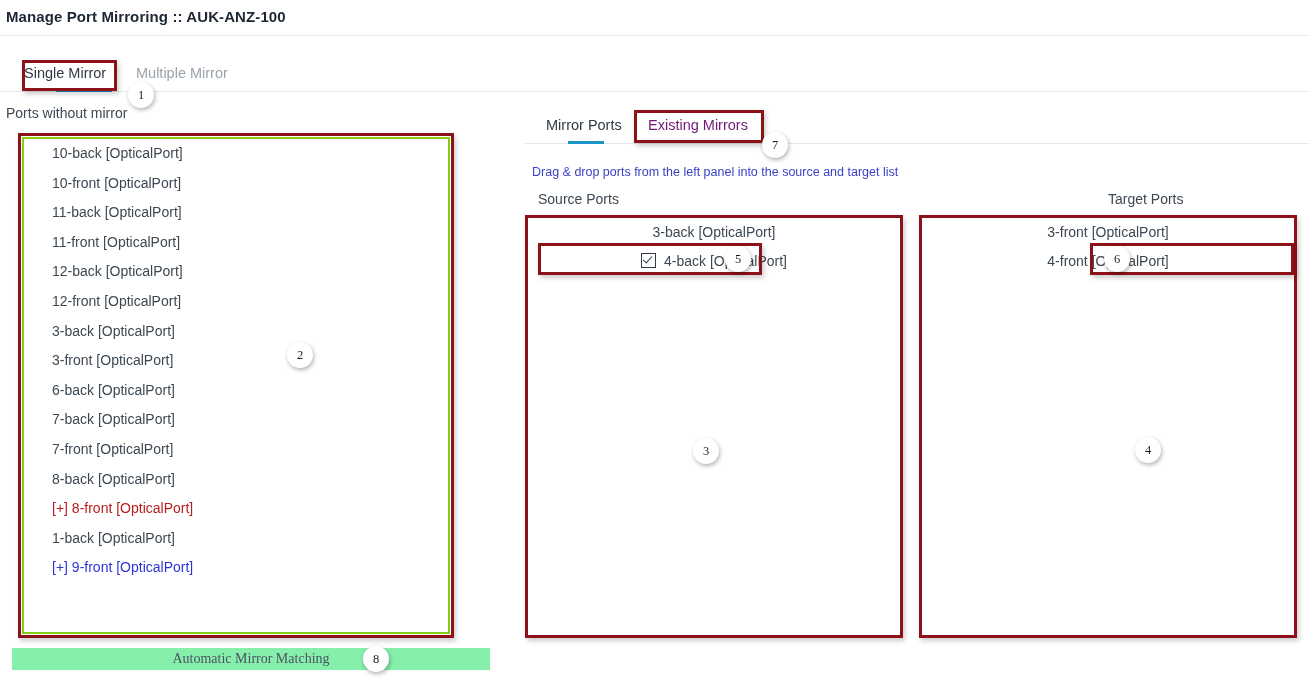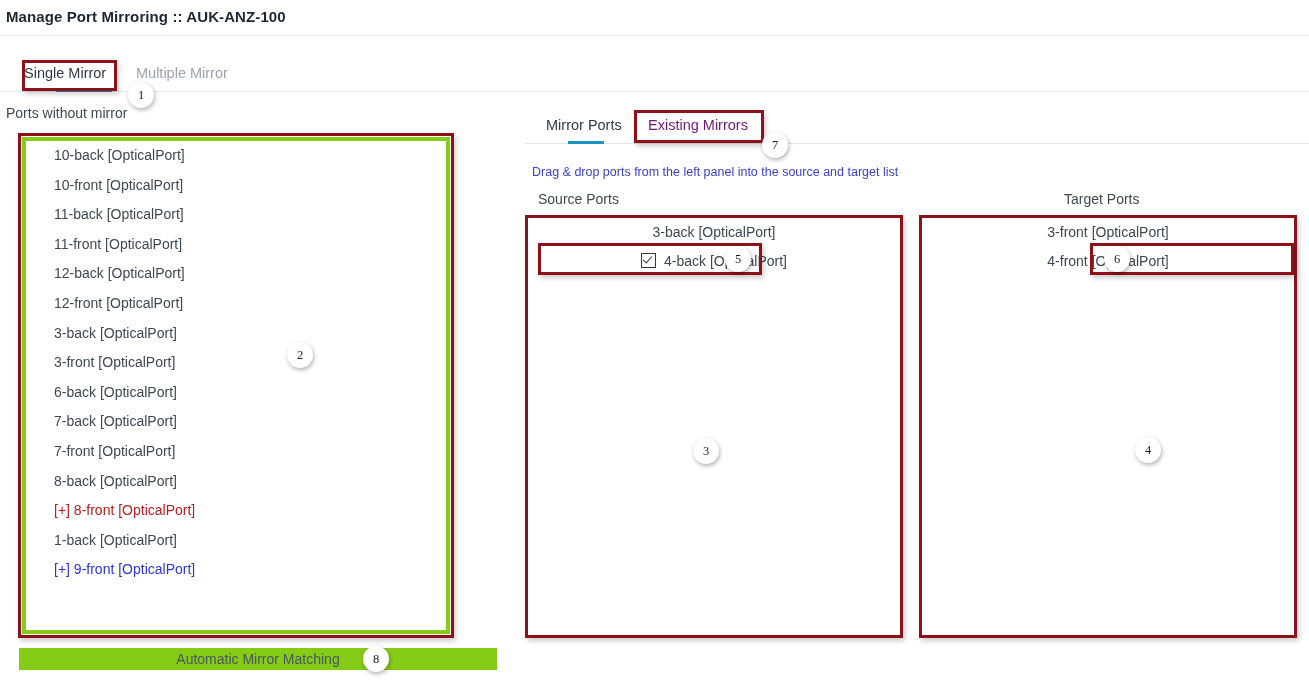--- a/index.html
+++ b/index.html
@@ -82,48 +82,49 @@
     top: 105px;
     font-size: 14px;
     color: #3d4852;
   }
   #left-list-box {
     position: absolute;
     left: 22px;
     top: 137px;
     width: 428px;
     height: 497px;
-    border: 4px solid #84cc16;
+    border: 2px solid #84cc16;
     background: #ffffff;
     box-sizing: border-box;
     overflow: hidden;
   }
   .port-row {
     height: 29.6px;
     line-height: 29.6px;
     font-size: 14px;
     padding-left: 28px;
     color: #3d4852;
     white-space: nowrap;
   }
   .port-row.link {
     color: #2b35d6;
   }
 
   #auto-mirror-bar {
     position: absolute;
-    left: 19px;
+    left: 12px;
     top: 648px;
     width: 478px;
     height: 22px;
-    background: #84cc16;
+    background: #86efac;
     font-size: 14px;
     color: #4a5560;
     text-align: center;
     line-height: 22px;
+    font-family: Liberation Serif, serif;
   }
 
   
   #subtabs-rule {
     position: absolute;
     left: 525px;
     top: 143px;
     width: 784px;
     height: 1px;
     background: #e3e6ea;
@@ -162,21 +163,21 @@
 
   #source-ports-label {
     position: absolute;
     left: 538px;
     top: 191px;
     font-size: 14px;
     color: #3d4852;
   }
   #target-ports-label {
     position: absolute;
-    left: 1064px;
+    left: 1108px;
     top: 191px;
     font-size: 14px;
     color: #3d4852;
   }
 
   #source-box {
     position: absolute;
     left: 527px;
     top: 217px;
     width: 374px;

